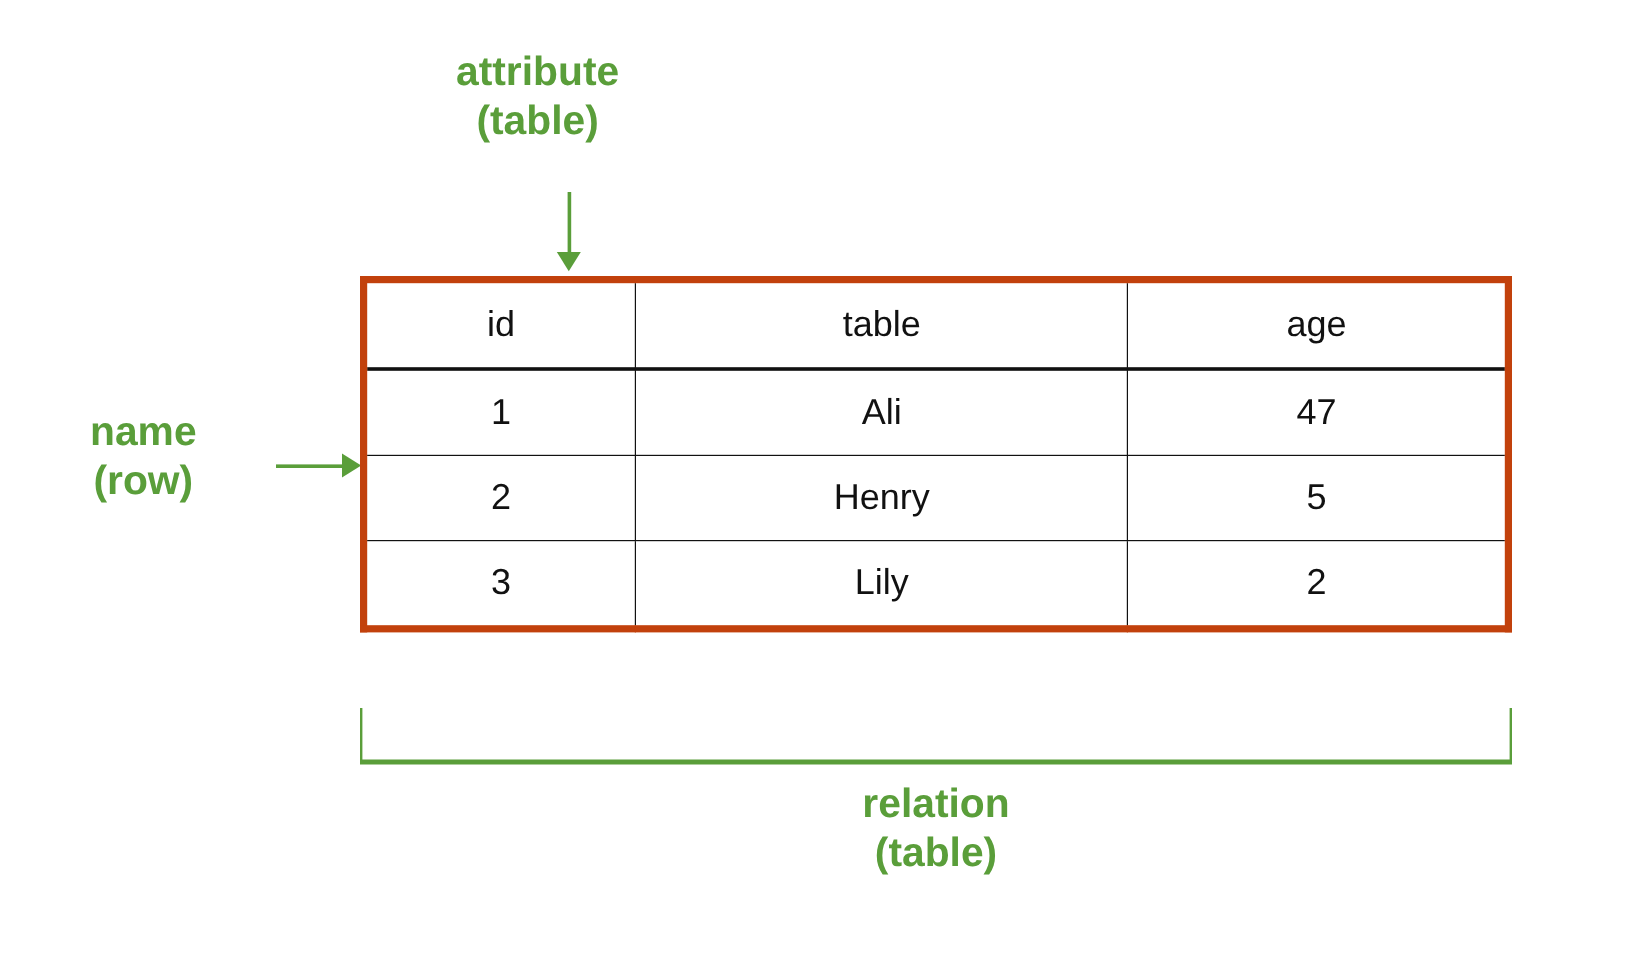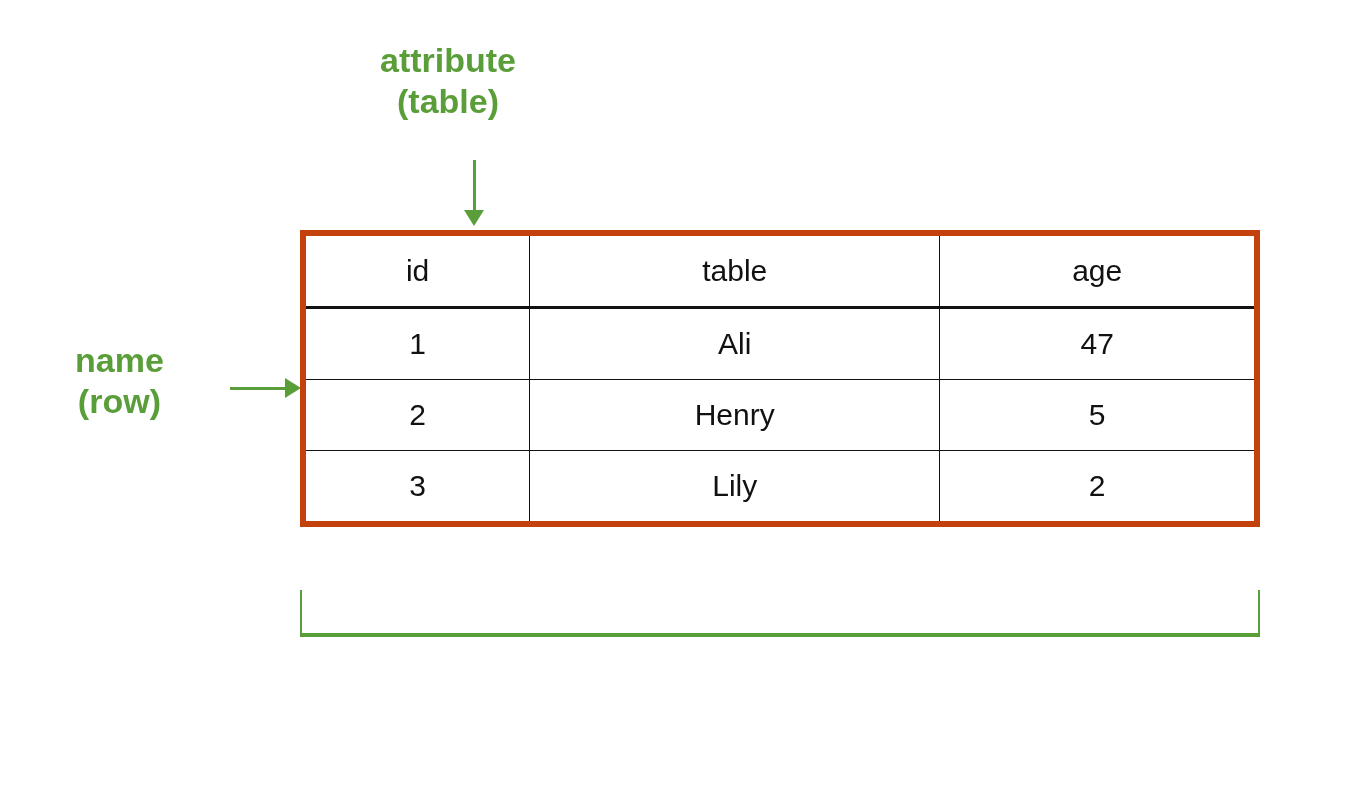--- a/index.html
+++ b/index.html
@@ -197,15 +197,19 @@
           </tr>
         </tbody>
     </table>
   </div>
 
   <div class="relation-bracket">
     <svg class="bracket-svg" viewBox="0 0 960 50" preserveAspectRatio="none">
 
       <polyline points="0,0 0,45 960,45 960,0" fill="none" stroke="#5a9e3a" stroke-width="4" stroke-linejoin="miter"></polyline>
     </svg>
+    <div class="relation-label">
+      <span>relation</span><br>
+      <span>(table)</span>
+    </div>
   </div>
 
 </div>
 
 </body></html>

